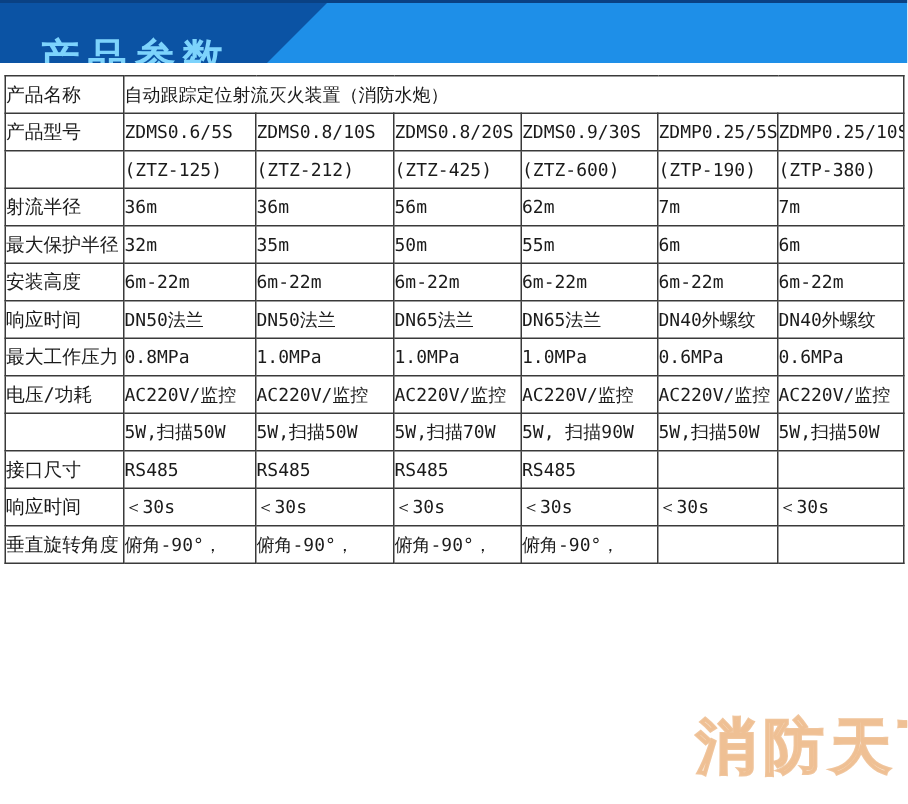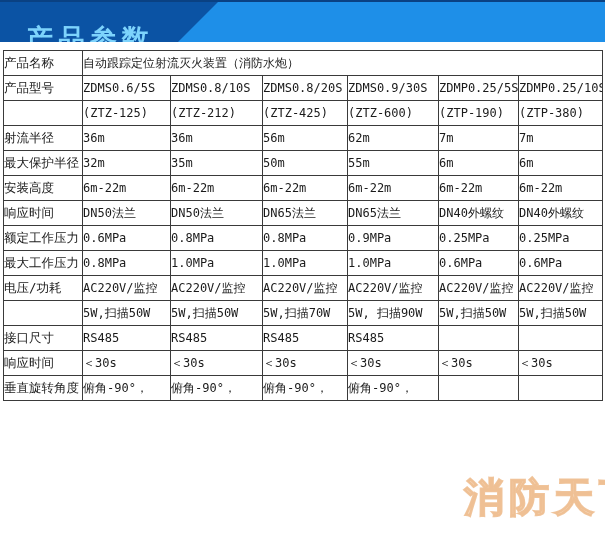--- a/index.html
+++ b/index.html
@@ -152,29 +152,20 @@
         <tr>
           <th>响应时间</th>
           <td>DN50法兰</td>
           <td>DN50法兰</td>
           <td>DN65法兰</td>
           <td>DN65法兰</td>
           <td>DN40外螺纹</td>
           <td>DN40外螺纹</td>
         </tr>
         <tr>
-          <th>额定工作压力</th>
-          <td>0.6MPa</td>
-          <td>0.8MPa</td>
-          <td>0.8MPa</td>
-          <td>0.9MPa</td>
-          <td>0.25MPa</td>
-          <td>0.25MPa</td>
-        </tr>
-        <tr>
           <th>最大工作压力</th>
           <td>0.8MPa</td>
           <td>1.0MPa</td>
           <td>1.0MPa</td>
           <td>1.0MPa</td>
           <td>0.6MPa</td>
           <td>0.6MPa</td>
         </tr>
         <tr>
           <th>电压/功耗</th>

